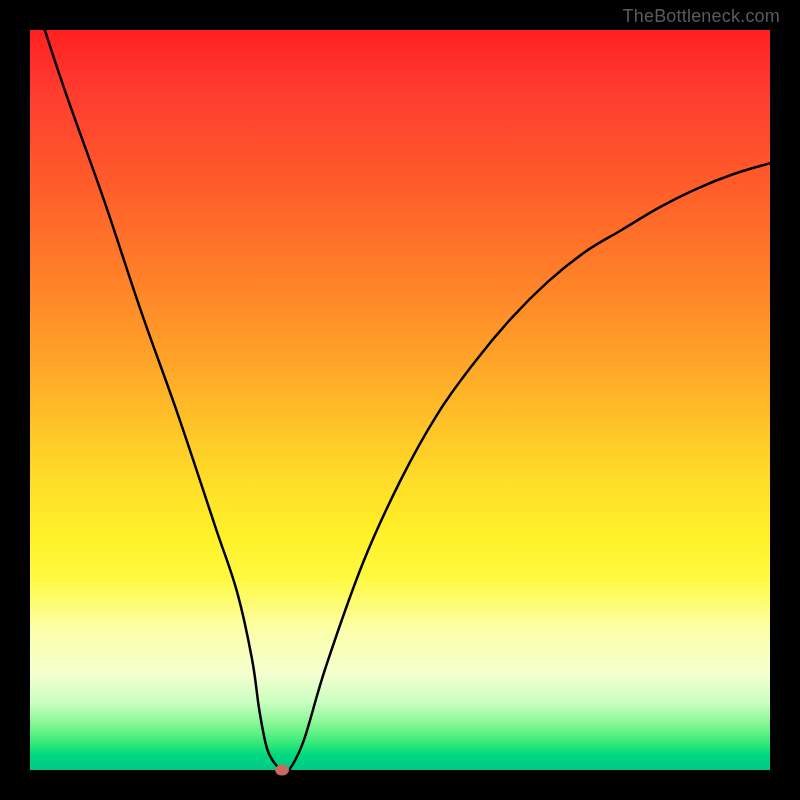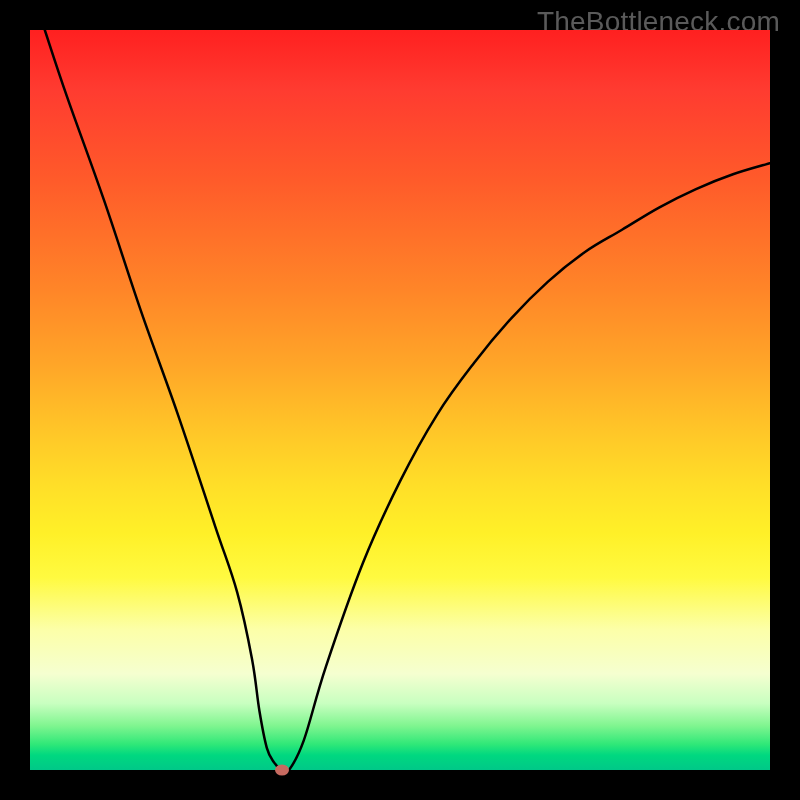--- a/index.html
+++ b/index.html
@@ -33,21 +33,21 @@
       #30e878 96.5%,
       #00d880 98%,
       #00c888 100%
     );
   }
   .watermark {
     position: absolute;
     top: 6px;
     right: 20px;
     font-family: Arial, Helvetica, sans-serif;
-    font-size: 28px;
+    font-size: 18px;
     color: #5a5a5a;
     font-weight: 400;
     letter-spacing: 0.2px;
     text-align: center;
   }
   svg.curve {
     position: absolute;
     left: 0;
     top: 0;
     width: 740px;

